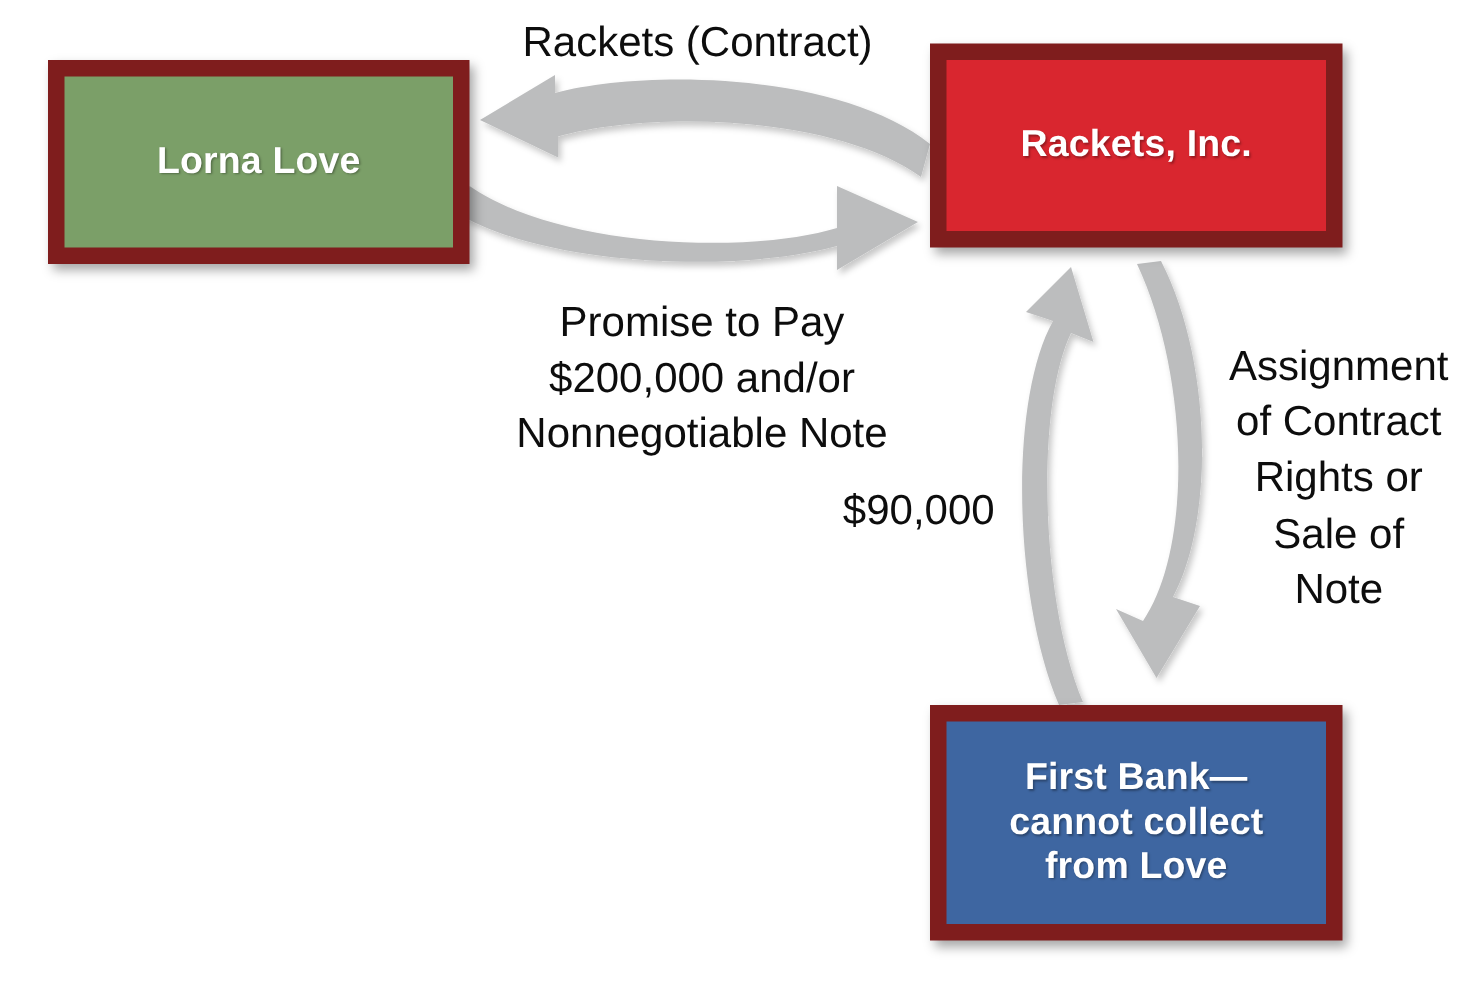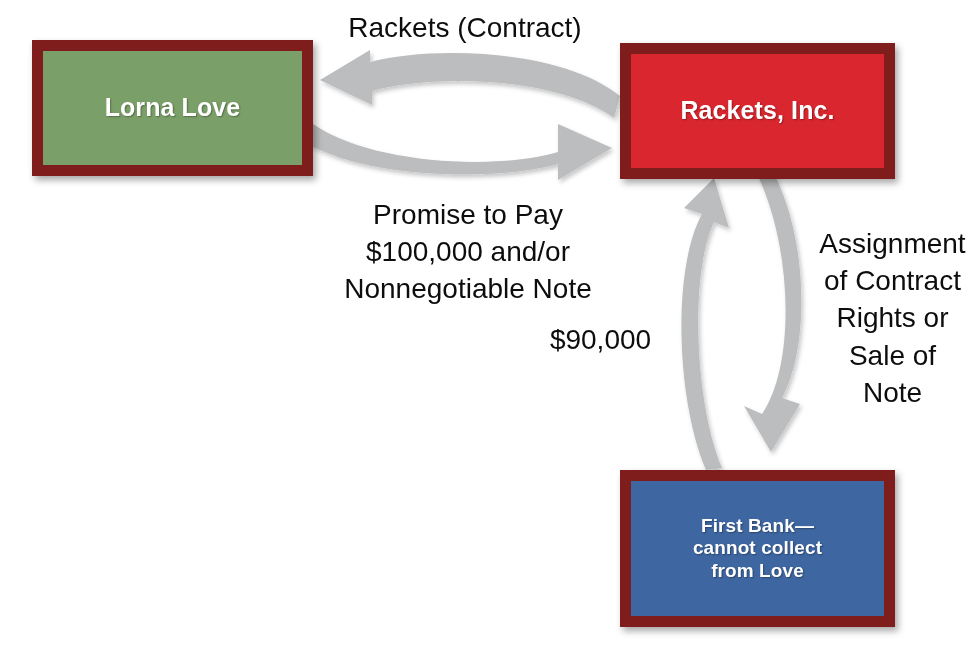--- a/index.html
+++ b/index.html
@@ -39,27 +39,27 @@
     font-weight: bold;
     letter-spacing: 0.1px;
     text-shadow: 1px 1px 1.5px rgba(0,0,0,0.32);
     line-height: 1.18;
   }
 
   #node-lorna { left: 32px; top: 40px; width: 281px; height: 136px; }
   #node-lorna .fill { background: #7b9f68; }
   #node-lorna .label { font-size: 25px; }
 
-  #node-rackets { left: 620px; top: 43px; width: 275px; height: 136px; }
+  #node-rackets { left: 620px; top: 29px; width: 275px; height: 136px; }
   #node-rackets .fill { background: #d9262f; }
   #node-rackets .label { font-size: 25px; }
 
   #node-bank { left: 620px; top: 470px; width: 275px; height: 157px; }
   #node-bank .fill { background: #3e66a1; }
-  #node-bank .label { font-size: 19px; }
+  #node-bank .label { font-size: 25px; }
 
   
   #arrows {
     position: absolute;
     left: 0; top: 0;
     width: 976px; height: 665px;
     z-index: 2;
   }
 
   
@@ -72,21 +72,21 @@
     white-space: pre-line;
     z-index: 8;
   }
   #label-rackets-worthless {
     left: 310px; top: 10px; width: 310px;
   }
   #label-promise {
     left: 318px; top: 197px; width: 300px;
   }
   #label-90000 {
-    left: 518px; top: 322px; width: 165px;
+    left: 530px; top: 322px; width: 165px;
   }
   #label-assignment {
     left: 805px; top: 225px; width: 175px;
     line-height: 1.33;
   }
 </style>
 </head>
 <body>
 
 <div id="canvas">
@@ -151,21 +151,21 @@
     <div class="fill">
       <span class="label" style="white-space: pre-line;">First Bank—
 cannot collect
 from Love</span>
     </div>
   </div>
 
   <div class="edge-label" id="label-rackets-worthless">Rackets (Contract)</div>
 
   <div class="edge-label" id="label-promise">Promise to Pay
-$100,000 and/or
+$200,000 and/or
 Nonnegotiable Note</div>
 
   <div class="edge-label" id="label-90000">$90,000</div>
 
   <div class="edge-label" id="label-assignment">Assignment
 of Contract
 Rights or
 Sale of
 Note</div>
 

